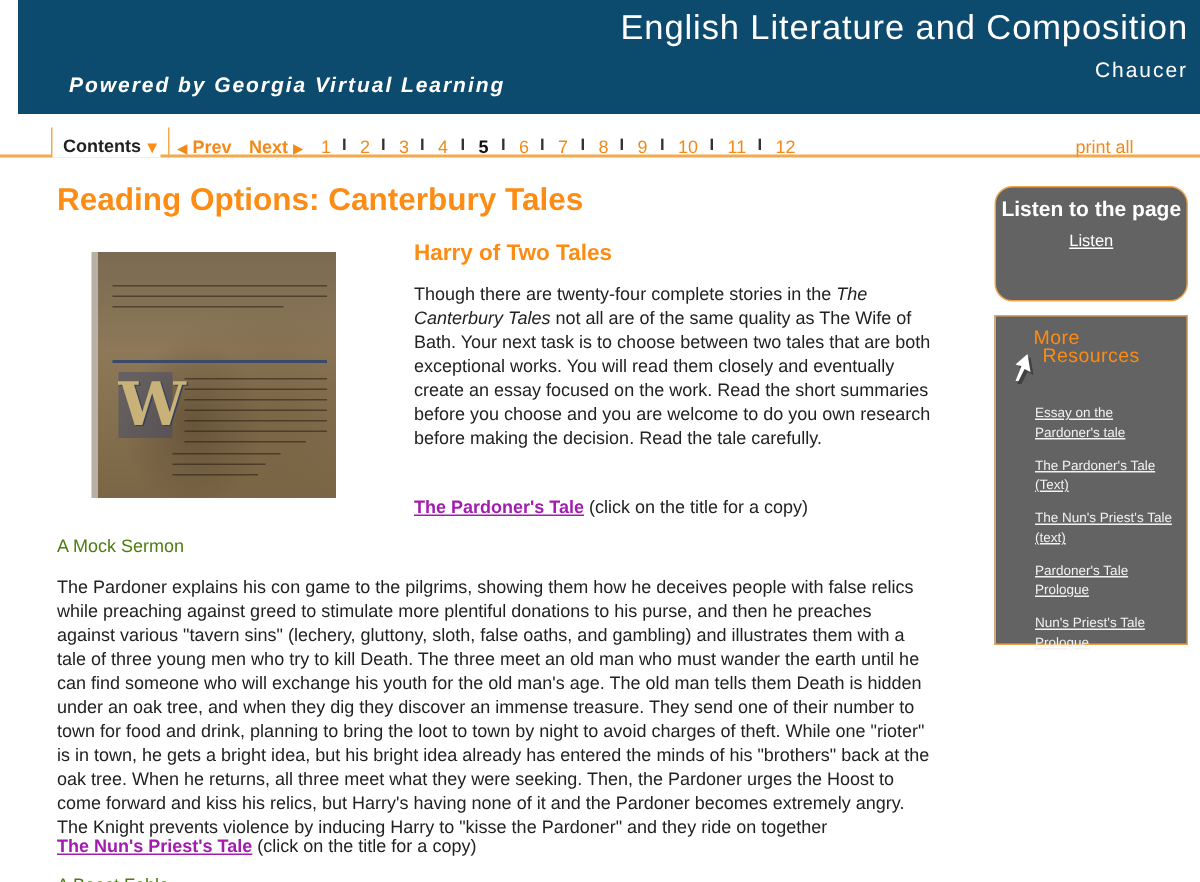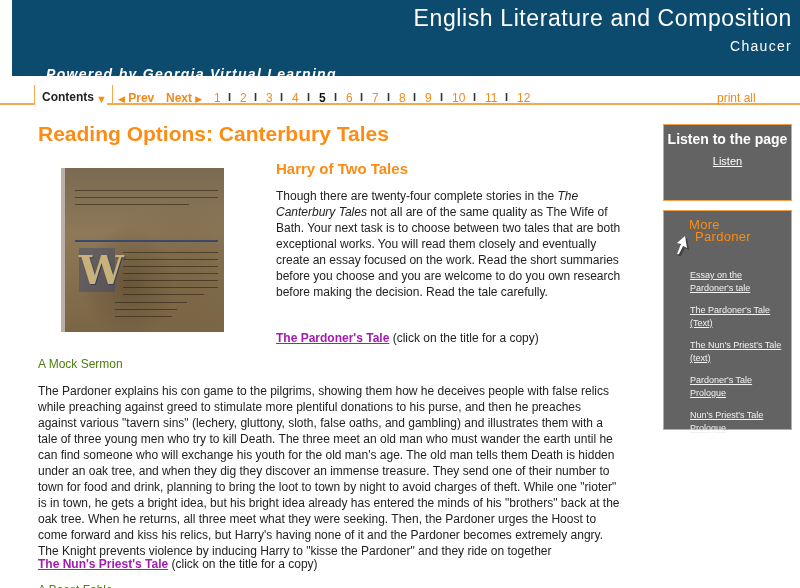--- a/index.html
+++ b/index.html
@@ -17,21 +17,20 @@
       font-family: "Liberation Sans", sans-serif;
     }
     .banner-subtitle {
       position: absolute; right: 20px; top: 38px;
       color: #ffffff; font-size: 14px; letter-spacing: 1.3px;
     }
     .banner-powered {
       position: absolute; left: 34px; top: 48px;
       color: #ffffff; font-size: 14px; font-weight: bold; font-style: italic;
       letter-spacing: 1.3px;
-      margin-top: 18px;
     }
 
     
     .navbar {
       position: absolute; left: 0; top: 76px; width: 800px; height: 30px;
     }
     .nav-line {
       position: absolute; left: 0; top: 27px; width: 800px; height: 2px; background: #f4a950;
     }
     .nav-tab-contents {
@@ -102,21 +101,21 @@
     .summary {
       position: absolute; left: 38px; top: 383px; width: 584px;
       font-size: 12px; line-height: 16px; color: #222;
     }
 
     
     .side-box {
       position: absolute; left: 663px; width: 129px;
       background: #636363; border: 1px solid #f0a24a;
     }
-    .listen-box { top: 124px; height: 77px; text-align: center; }
+    .listen-box { top: 124px; height: 77px; text-align: center; border-radius: 12px; }
     .listen-title {
       display: block; margin-top: 6px; color: #fff; font-size: 14px; font-weight: bold; line-height: 16px;
     }
     .listen-link {
       display: inline-block; margin-top: 8px; color: #fff; font-size: 11px; text-decoration: underline;
     }
     .resources-box { top: 210px; height: 220px; }
     .res-heading {
       position: absolute; left: 25px; top: 8px; color: #fc8c14; font-size: 13px; line-height: 12px;
       font-family: "Liberation Sans", sans-serif; letter-spacing: 0.3px;
@@ -227,21 +226,21 @@
 <div class="subhead" style="top:583px;">A Beast Fable</div>
 
 <div class="side-box listen-box">
   <span class="listen-title">Listen to the page</span>
   <a class="listen-link">Listen</a>
 </div>
 
 <div class="side-box resources-box">
   <div class="res-heading">
     <span>More</span>
-    <span class="l2">Pardoner</span>
+    <span class="l2">Resources</span>
   </div>
   <svg class="res-arrow" viewBox="0 0 16 22">
     <polygon points="2,20 5,20 9,12 13,14 11,2 3,9 7,10" fill="#222" opacity="0.5" transform="translate(1,1)"></polygon>
     <polygon points="2,19 4,19 8,11 12,13 10,1 2,8 6,9" fill="#ffffff"></polygon>
   </svg>
   <ul class="res-list">
     <li><a>Essay on the Pardoner's tale</a></li>
     <li><a>The Pardoner's Tale (Text)</a></li>
     <li><a>The Nun's Priest's Tale (text)</a></li>
     <li><a>Pardoner's Tale Prologue</a></li>

